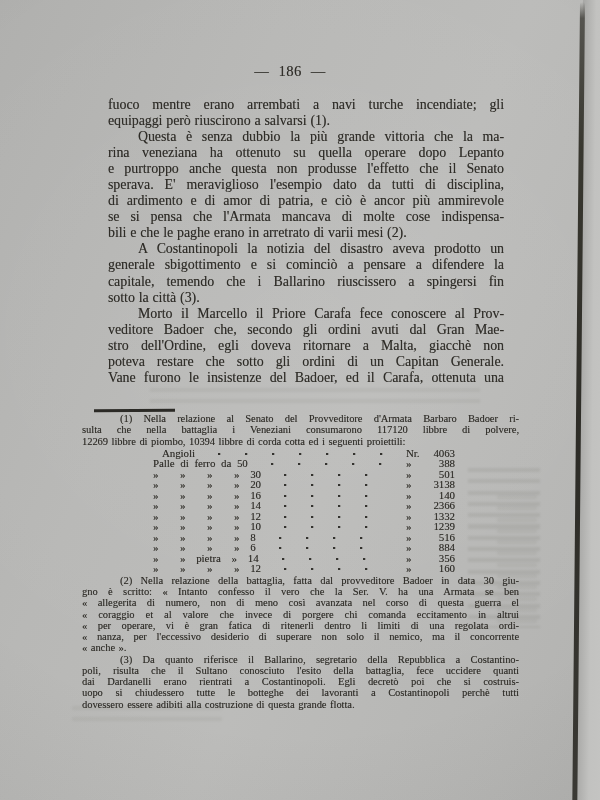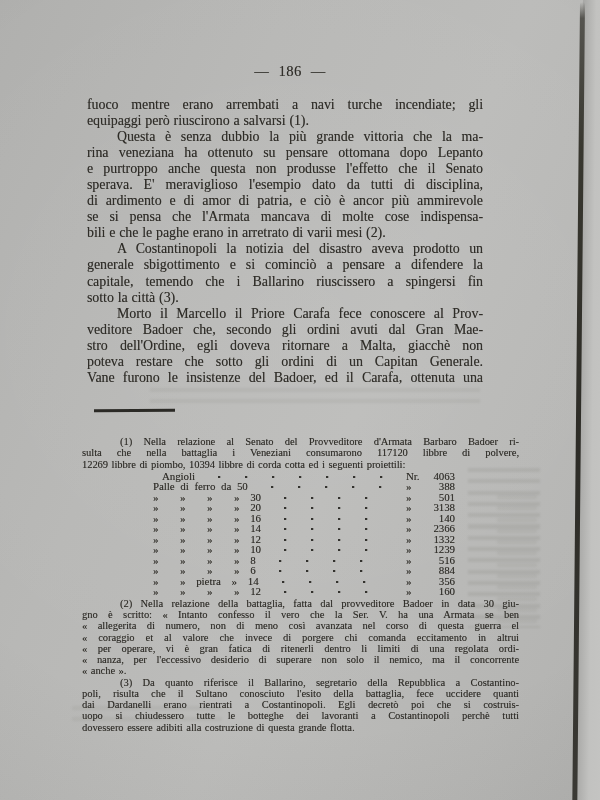--- a/index.html
+++ b/index.html
@@ -32,28 +32,28 @@
   .g1 { left:468px; top:468px; width:72px; height:160px; opacity:.55; }
   .g2 { left:150px; top:388px; width:330px; height:20px; opacity:.40; }
   .g3 { left:72px;  top:706px; width:150px; height:20px; opacity:.35; }
   .g4 { left:497px; top:495px; width:40px;  height:130px; opacity:.35; }
 
   .pageno {
     position:absolute; left:0; top:63px; width:580px; text-align:center;
     font-size:14.5px; letter-spacing:0.5px; word-spacing:5px;
   }
 
-  .bodytext { position:absolute; left:87px; top:97px; width:396px; font-size:13.8px; word-spacing:0.4px; }
+  .bodytext { position:absolute; left:108px; top:97px; width:396px; font-size:13.8px; word-spacing:0.4px; }
   .ln  { height:16.05px; line-height:16.05px; overflow:hidden; text-align:justify; text-align-last:justify; }
   .ln.end { text-align-last:left; }
   .ln.ind { text-indent:30px; }
 
   .fnrule { position:absolute; left:94px; top:409px; width:81px; height:2.5px; background:#2b2a26; transform:rotate(-0.4deg); }
 
-  .footnotes { position:absolute; left:82px; top:436px; width:437px; font-size:10.4px; word-spacing:1px; }
+  .footnotes { position:absolute; left:82px; top:413px; width:437px; font-size:10.4px; word-spacing:1px; }
   .fl { height:11.25px; line-height:11.25px; overflow:hidden; text-align:justify; text-align-last:justify; }
   .fl.end { text-align-last:left; }
   .fl.find { text-indent:38px; }
 
   .ftable { margin:1px 64px 1px 0; padding-left:71px; font-size:10.8px; }
   .trow { display:flex; align-items:flex-end; height:10.5px; line-height:10.5px; overflow:visible;gap:14px; }
   .trow.r1 .tlabel { margin-left:9px; }
   .tlabel { flex:none; word-spacing:3px; white-space:pre; }
   .leader {
     flex:1 1 auto; height:4px; align-self:flex-end; margin:0 6px 2.5px 9px;
@@ -73,21 +73,21 @@
   <div class="ghost g2"></div>
   <div class="ghost g3"></div>
   <div class="ghost g4"></div>
 
   <div class="pageno">— 186 —</div>
 
   <div class="bodytext">
     <div class="ln">fuoco mentre erano arrembati a navi turche incendiate; gli</div>
     <div class="ln end">equipaggi però riuscirono a salvarsi (1).</div>
     <div class="ln ind">Questa è senza dubbio la più grande vittoria che la ma-</div>
-    <div class="ln">rina veneziana ha ottenuto su pensare ottomana dopo Lepanto</div>
+    <div class="ln">rina veneziana ha ottenuto su quella operare dopo Lepanto</div>
     <div class="ln">e purtroppo anche questa non produsse l'effetto che il Senato</div>
     <div class="ln">sperava. E' meraviglioso l'esempio dato da tutti di disciplina,</div>
     <div class="ln">di ardimento e di amor di patria, e ciò è ancor più ammirevole</div>
     <div class="ln">se si pensa che l'Armata mancava di molte cose indispensa-</div>
     <div class="ln end">bili e che le paghe erano in arretrato di varii mesi (2).</div>
     <div class="ln ind">A Costantinopoli la notizia del disastro aveva prodotto un</div>
     <div class="ln">generale sbigottimento e si cominciò a pensare a difendere la</div>
     <div class="ln">capitale, temendo che i Ballarino riuscissero a spingersi fin</div>
     <div class="ln end">sotto la città (3).</div>
     <div class="ln ind">Morto il Marcello il Priore Carafa fece conoscere al Prov-</div>

